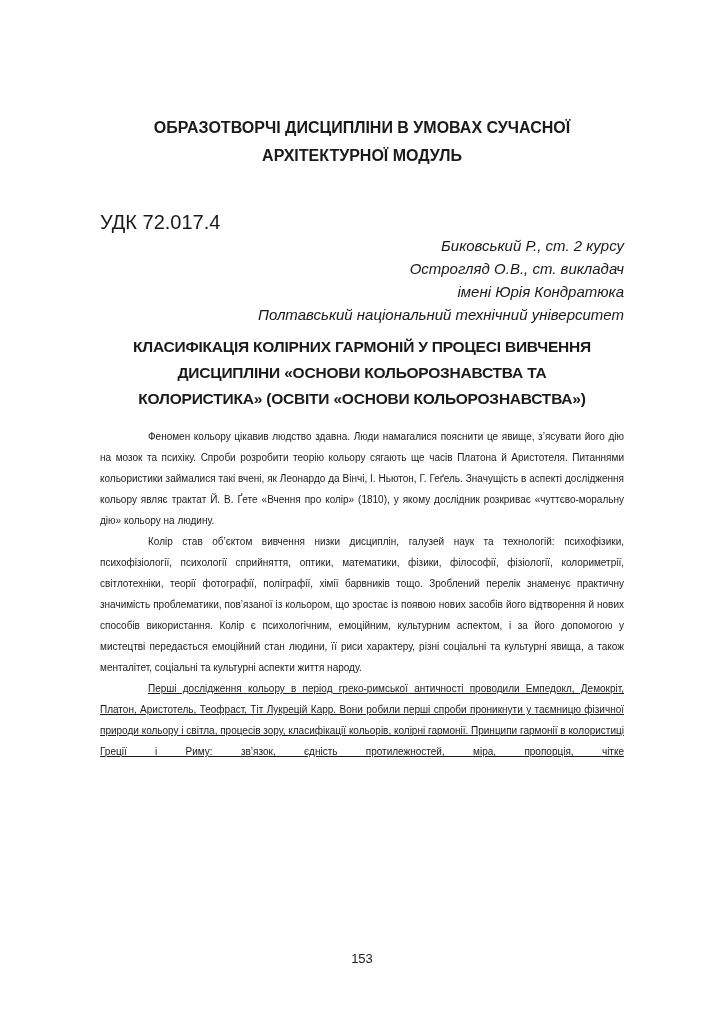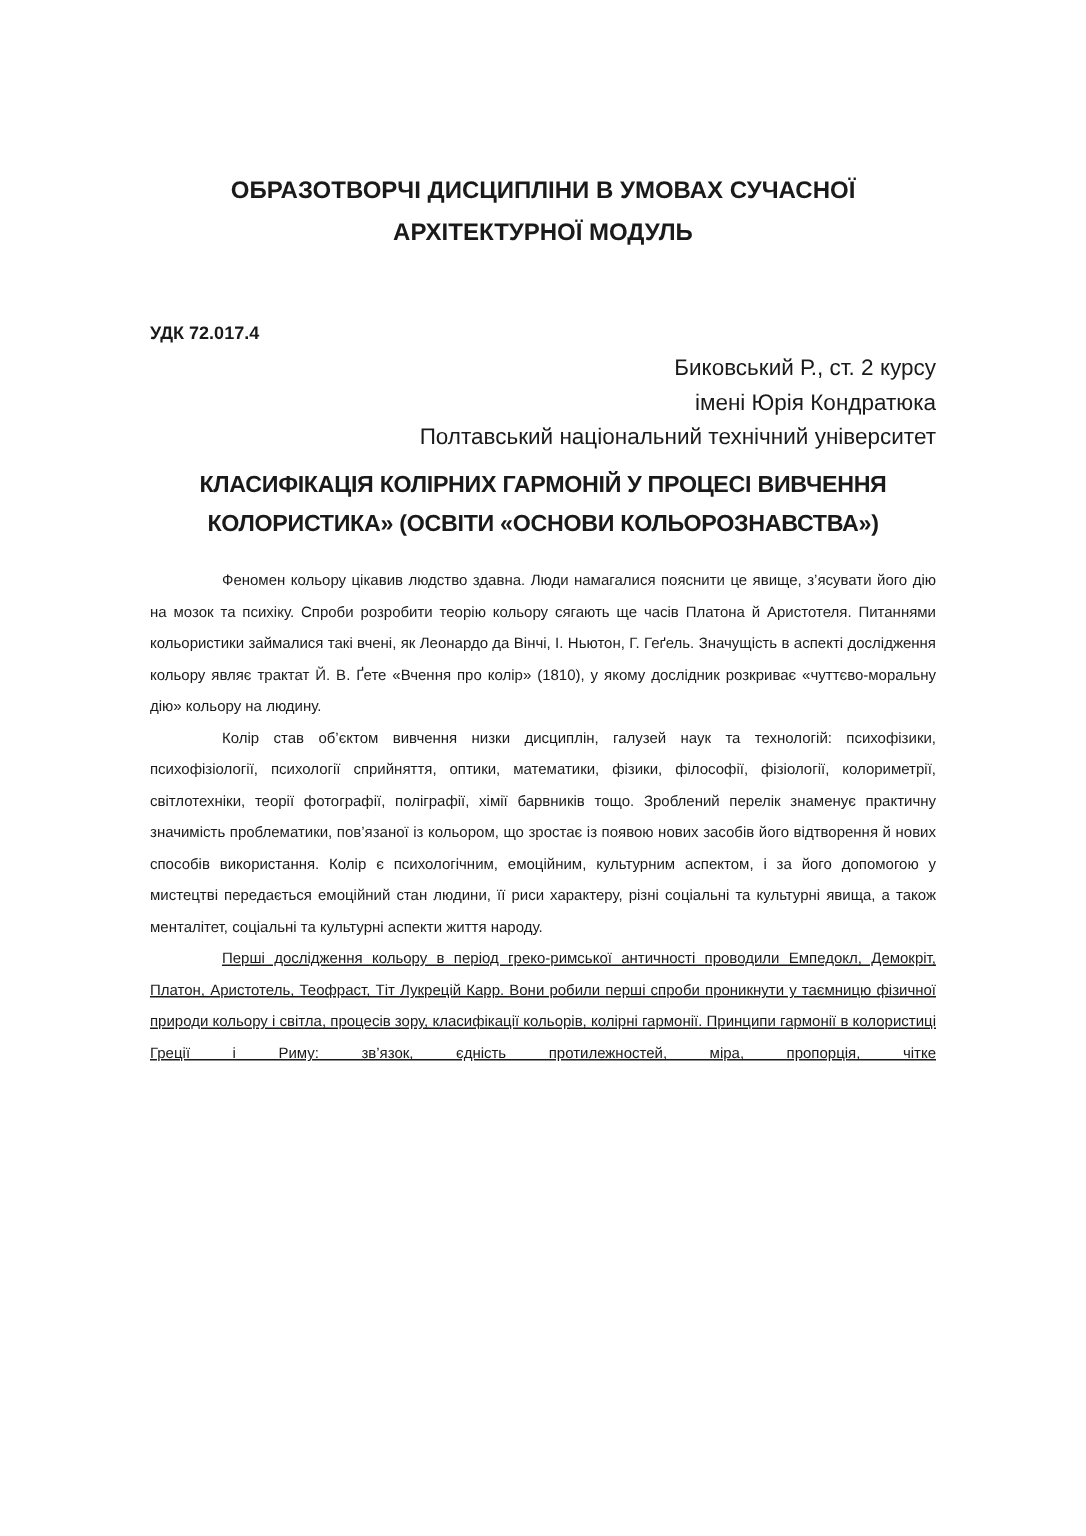--- a/index.html
+++ b/index.html
@@ -19,28 +19,29 @@
     margin-top: 102px;
     text-align: center;
     font-weight: bold;
     font-size: 16px;
     line-height: 28px;
   }
   .chapter-header .line { white-space: nowrap; }
 
   .udc {
     margin-top: 42px;
-    font-weight: bold;
-    font-size: 12px;
+    font-weight: normal;
+    font-size: 20px;
     line-height: 20px;
   }
 
   .authors {
     margin-top: 2px;
     text-align: right;
+    font-style: italic;
     font-size: 15px;
     line-height: 23px;
   }
 
   .article-title {
     margin-top: 8px;
     text-align: center;
     font-weight: bold;
     font-size: 15.5px;
     line-height: 26px;
@@ -75,30 +76,33 @@
 
     <div class="chapter-header">
       <div class="line">ОБРАЗОТВОРЧІ ДИСЦИПЛІНИ В УМОВАХ СУЧАСНОЇ</div>
       <div class="line">АРХІТЕКТУРНОЇ МОДУЛЬ</div>
     </div>
 
     <div class="udc">УДК 72.017.4</div>
 
     <div class="authors">
       <div>Биковський Р., ст. 2 курсу</div>
+      <div>Острогляд О.В., ст. викладач</div>
       <div>імені Юрія Кондратюка</div>
       <div>Полтавський національний технічний університет</div>
     </div>
 
     <div class="article-title">
       <div class="line">КЛАСИФІКАЦІЯ КОЛІРНИХ ГАРМОНІЙ У ПРОЦЕСІ ВИВЧЕННЯ</div>
+      <div class="line">ДИСЦИПЛІНИ «ОСНОВИ КОЛЬОРОЗНАВСТВА ТА</div>
       <div class="line">КОЛОРИСТИКА» (ОСВІТИ «ОСНОВИ КОЛЬОРОЗНАВСТВА»)</div>
     </div>
 
     <div class="body-text">
       <p>Феномен кольору цікавив людство здавна. Люди намагалися пояснити це явище, з’ясувати його дію на мозок та психіку. Спроби розробити теорію кольору сягають ще часів Платона й Аристотеля. Питаннями кольористики займалися такі вчені, як Леонардо да Вінчі, І. Ньютон, Г. Геґель. Значущість в аспекті дослідження кольору являє трактат Й. В. Ґете «Вчення про колір» (1810), у якому дослідник розкриває «чуттєво-моральну дію» кольору на людину.</p>
       <p>Колір став об’єктом вивчення низки дисциплін, галузей наук та технологій: психофізики, психофізіології, психології сприйняття, оптики, математики, фізики, філософії, фізіології, колориметрії, світлотехніки, теорії фотографії, поліграфії, хімії барвників тощо. Зроблений перелік знаменує практичну значимість проблематики, пов’язаної із кольором, що зростає із появою нових засобів його відтворення й нових способів використання. Колір є психологічним, емоційним, культурним аспектом, і за його допомогою у мистецтві передається емоційний стан людини, її риси характеру, різні соціальні та культурні явища, а також менталітет, соціальні та культурні аспекти життя народу.</p>
       <p class="continues">Перші дослідження кольору в період греко-римської античності проводили Емпедокл, Демокріт, Платон, Аристотель, Теофраст, Тіт Лукрецій Карр. Вони робили перші спроби проникнути у таємницю фізичної природи кольору і світла, процесів зору, класифікації кольорів, колірні гармонії. Принципи гармонії в колористиці Греції і Риму: зв’язок, єдність протилежностей, міра, пропорція, чітке</p>
     </div>
 
   </div>
 
+  <div class="page-number">153</div>
 </div>
 
 </body></html>

